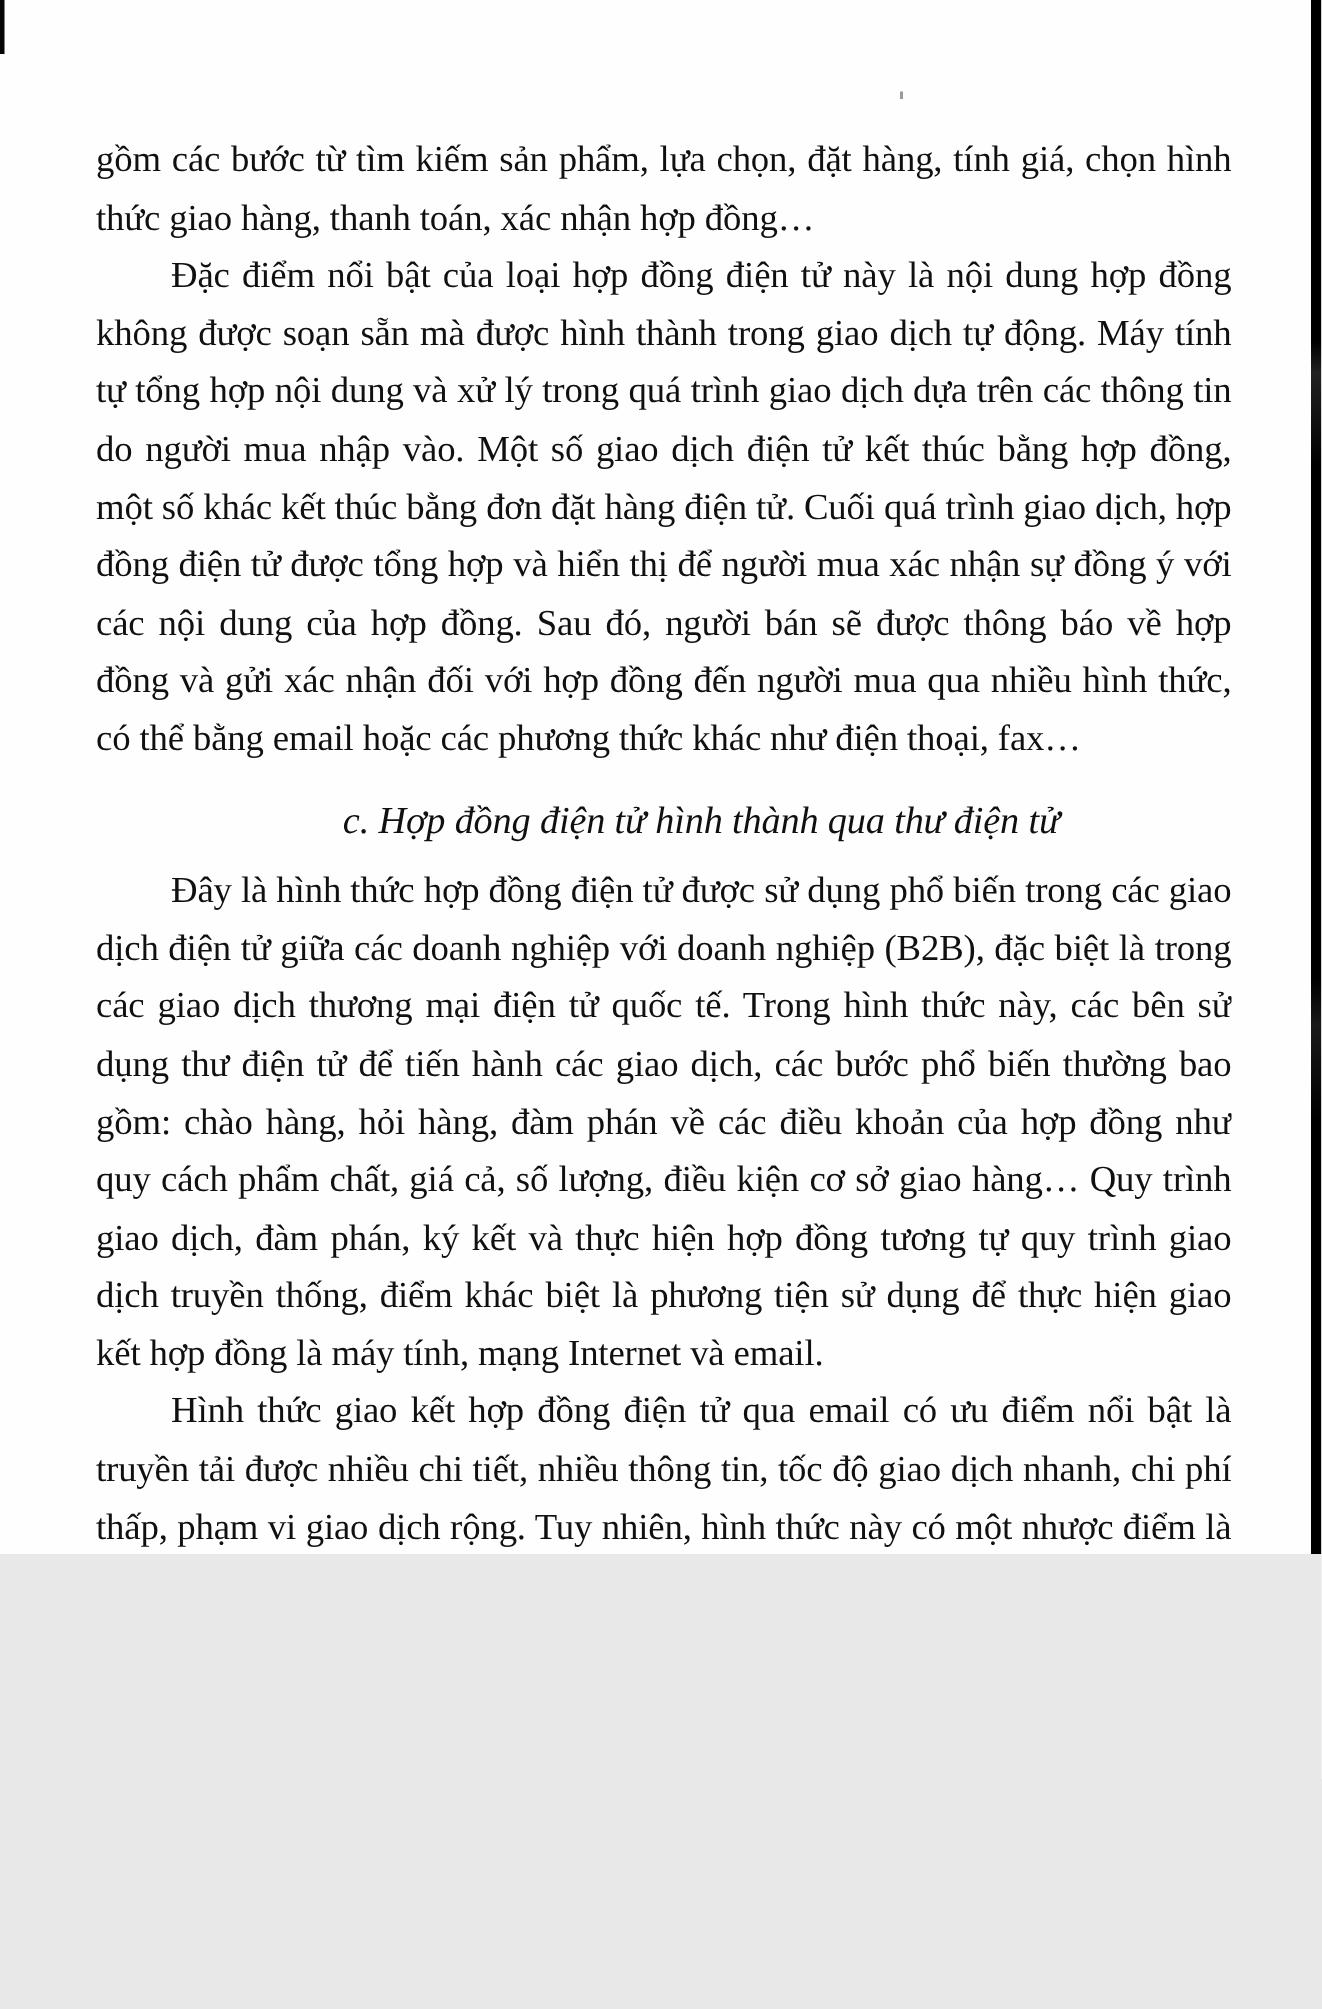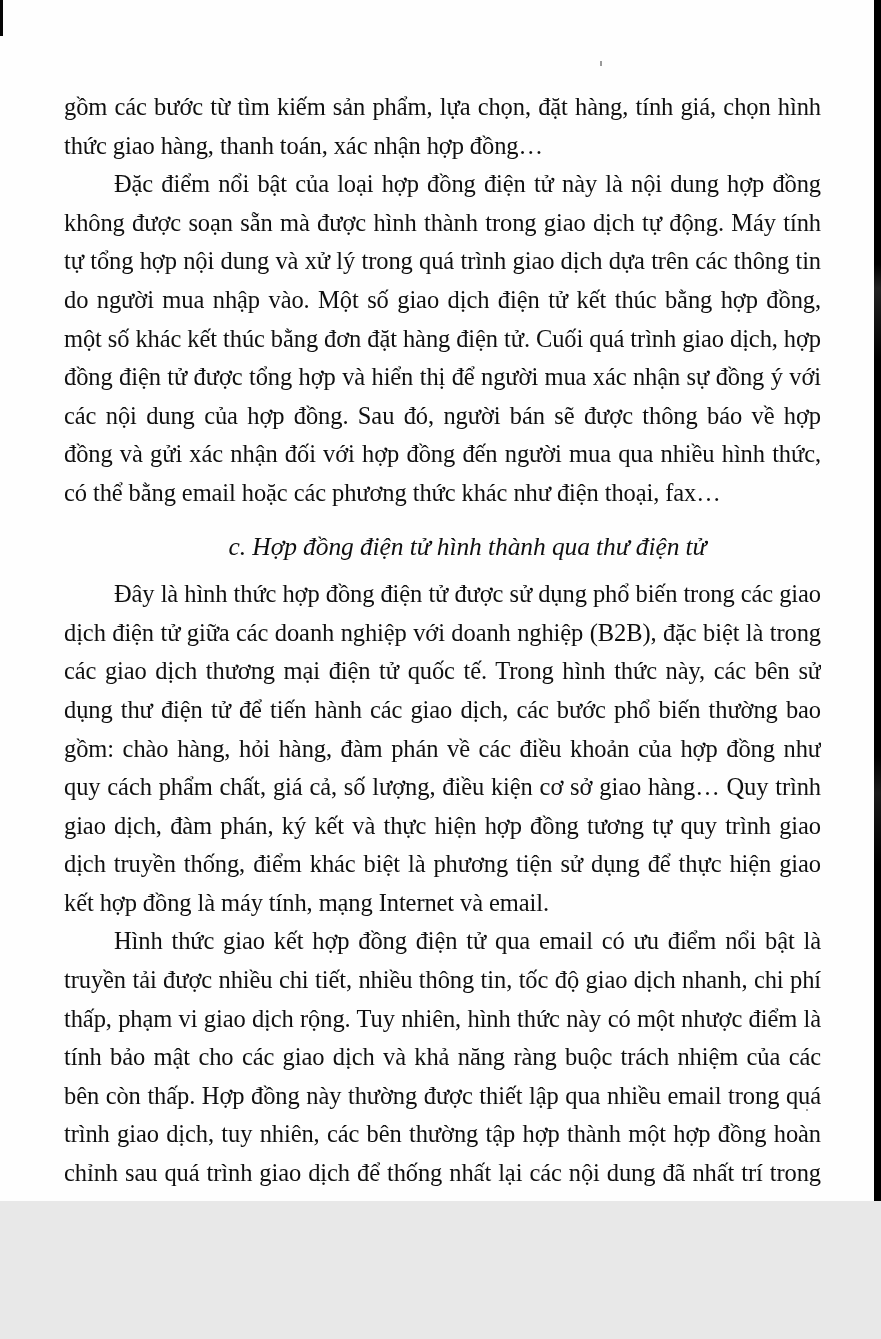--- a/index.html
+++ b/index.html
@@ -3,21 +3,21 @@
 <meta charset="utf-8">
 <style>
   html, body {
     margin: 0;
     padding: 0;
     background: #e8e8e8;
   }
   .page {
     position: relative;
     width: 881px;
-    height: 1201px;
+    height: 1036px;
     margin: 0 auto;
     background: #fefefe;
     overflow: hidden;
     font-family: "Liberation Serif", "DejaVu Serif", serif;
     color: #101010;
   }
   
   .scan-edge-right {
     position: absolute;
     top: 0;

